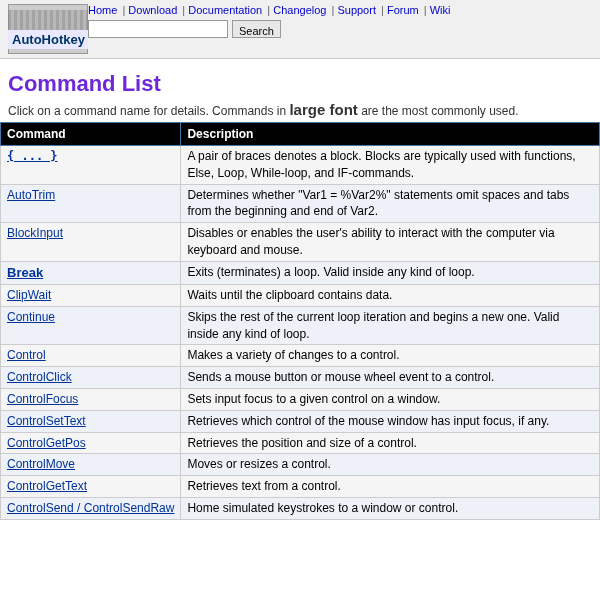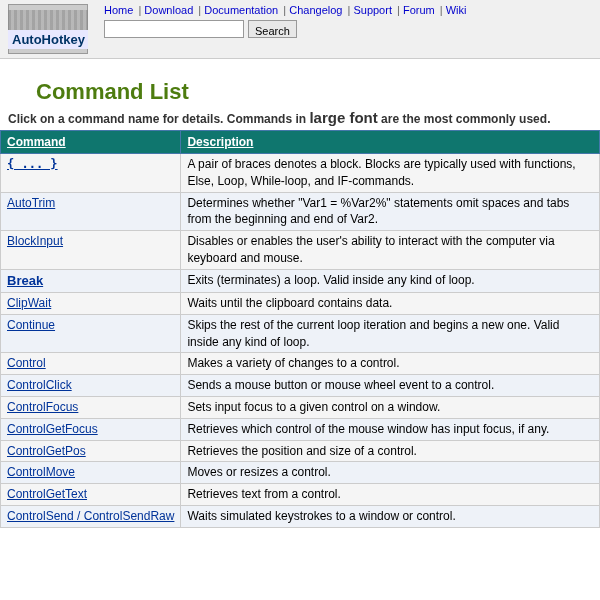--- a/index.html
+++ b/index.html
@@ -1,37 +1,37 @@
 <!DOCTYPE html>
 <html><head>
   <meta charset="utf-8">
   <style>
     * { margin: 0; padding: 0; box-sizing: border-box; }
     body { font-family: Arial, sans-serif; font-size: 12px; background: #fff; color: #000; width: 600px; }
 
     #header { display: flex; align-items: flex-start; padding: 4px 8px; border-bottom: 1px solid #ccc; background: #f0f0f0; }
-    #logo-area { display: flex; align-items: center; margin-right: 16px; }
+    #logo-area { display: flex; align-items: center; }
     #logo-img { width: 80px; height: 50px; background: #ccc; border: 1px solid #999; display: flex; align-items: center; justify-content: center; font-size: 10px; color: #333; flex-direction: column; }
     #logo-keyboard { width: 80px; height: 20px; background: repeating-linear-gradient(90deg, #888 0px, #888 3px, #aaa 3px, #aaa 6px); opacity: 0.6; }
     #logo-text { font-size: 13px; font-weight: bold; color: #003366; background: #e8e8ff; padding: 2px 4px; width: 80px; text-align: center; }
 
     #nav-search { flex: 1; }
     #nav-links { font-size: 11px; margin-bottom: 4px; }
     #nav-links a { color: #0000cc; text-decoration: none; margin-right: 2px; }
     #nav-links span { color: #666; }
     #search-bar { display: flex; align-items: center; margin-bottom: 4px; }
     #search-input { width: 140px; height: 18px; border: 1px solid #999; font-size: 11px; padding: 1px 3px; }
     #search-btn { margin-left: 4px; height: 18px; font-size: 11px; padding: 4px 6px; border: 1px solid #999; background: #e8e8e8; cursor: pointer; }
 
-    #page-title { font-size: 22px; font-weight: bold; color: #4d7c0f; padding: 20px 8px 2px 8px; margin-left: 28px; }
-    #subtitle { font-size: 12px; padding: 2px 8px 4px 8px; color: #333; font-weight: bold; }
+    #page-title { font-size: 22px; font-weight: bold; color: #6d28d9; padding: 12px 8px 2px 8px; }
+    #subtitle { font-size: 12px; padding: 2px 8px 4px 8px; color: #333; }
     #subtitle b { font-size: 15px; }
 
     table { width: 100%; border-collapse: collapse; font-size: 12px; }
-    thead tr { background: #0f766e; color: #fff; text-decoration: underline; }
+    thead tr { background: #000000; color: #fff; }
     thead th { padding: 4px 6px; text-align: left; font-size: 12px; border: 1px solid #4477aa; }
     tbody tr:nth-child(odd) { background: #f5f5f5; }
     tbody tr:nth-child(even) { background: #eef2f8; }
     tbody td { padding: 2px 6px; vertical-align: top; border: 1px solid #ccc; line-height: 1.4; }
     tbody td:first-child { white-space: nowrap; width: 140px; }
 
     .cmd-large { font-size: 13px; font-weight: bold; color: #003399; }
     .cmd-normal { font-size: 12px; color: #003399; font-weight: normal; }
     .cmd-code { font-family: monospace; font-size: 12px; color: #003399; font-weight: bold; }
     .link { color: #0000cc; text-decoration: none; }
@@ -106,33 +106,33 @@
       </tr>
       <tr>
         <td><a href="#" class="cmd-normal">ControlClick</a></td>
         <td>Sends a mouse button or mouse wheel event to a control.</td>
       </tr>
       <tr>
         <td><a href="#" class="cmd-normal">ControlFocus</a></td>
         <td>Sets input focus to a given control on a window.</td>
       </tr>
       <tr>
-        <td><a href="#" class="cmd-normal">ControlGetFocus</a></td>
+        <td><a href="#" class="cmd-normal">ControlSetText</a></td>
         <td>Retrieves which control of the mouse window has input focus, if any.</td>
       </tr>
       <tr>
         <td><a href="#" class="cmd-normal">ControlGetPos</a></td>
         <td>Retrieves the position and size of a control.</td>
       </tr>
       <tr>
         <td><a href="#" class="cmd-normal">ControlMove</a></td>
         <td>Moves or resizes a control.</td>
       </tr>
       <tr>
         <td><a href="#" class="cmd-normal">ControlGetText</a></td>
         <td>Retrieves text from a control.</td>
       </tr>
       <tr>
         <td><a href="#" class="cmd-normal">ControlSend / ControlSendRaw</a></td>
-        <td>Waits simulated keystrokes to a window or control.</td>
+        <td>Home simulated keystrokes to a window or control.</td>
       </tr>
     </tbody>
 </table>
 
 </body></html>

